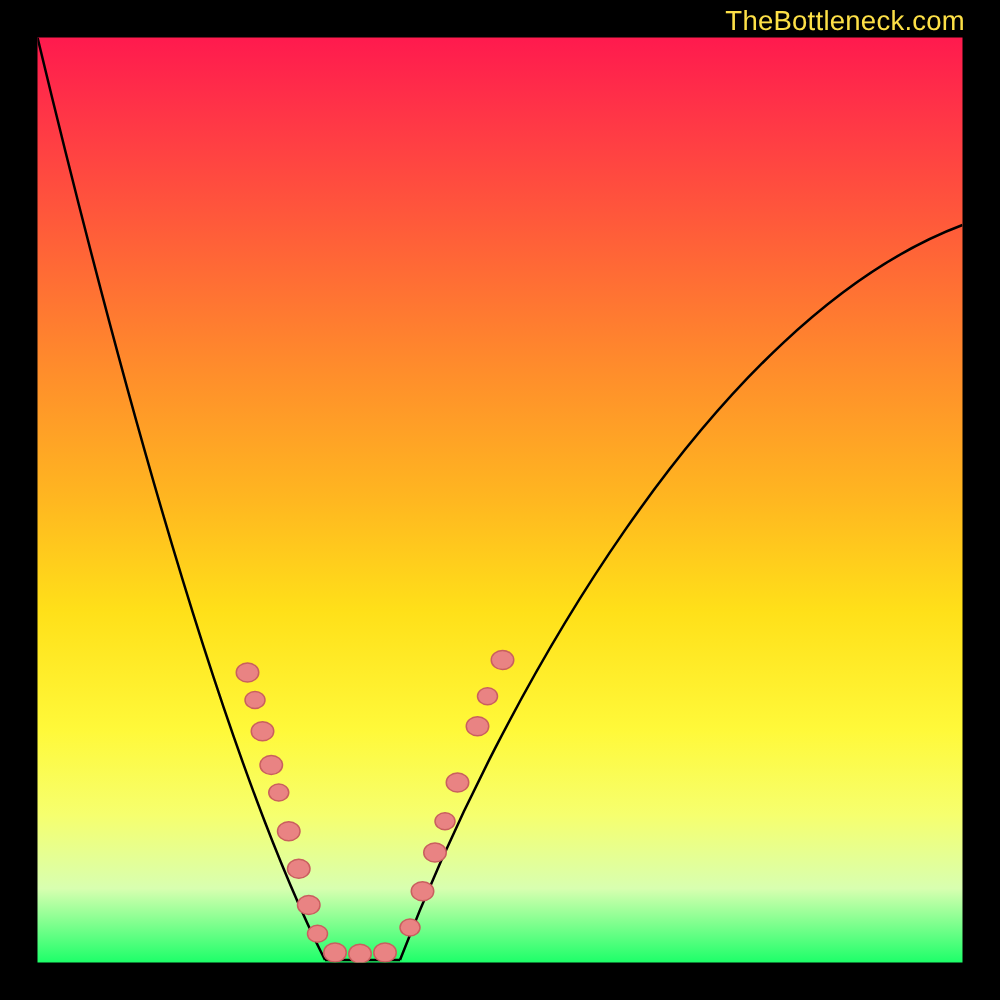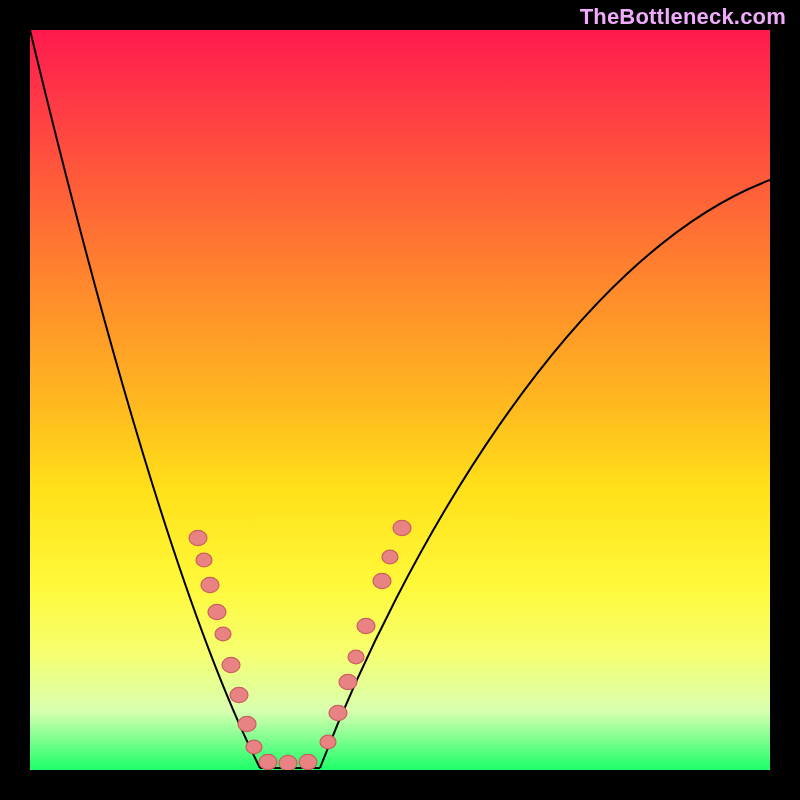--- a/index.html
+++ b/index.html
@@ -26,24 +26,24 @@
       #ffe019 62%,
       #fff93a 75%,
       #f6ff6e 84%,
       #d8ffb0 92%,
       #1dff69 100%
     );
   }
   .watermark {
     position: absolute;
     top: 4px;
-    right: 14px;
-    color: #f0abfc;
+    right: 28px;
+    color: #fde047;
     font-size: 22px;
-    font-weight: 700;
+    font-weight: 400;
     letter-spacing: 0.2px;
     user-select: none;
   }
   svg.curve {
     position: absolute;
     left: 0;
     top: 0;
     width: 740px;
     height: 740px;
   }

